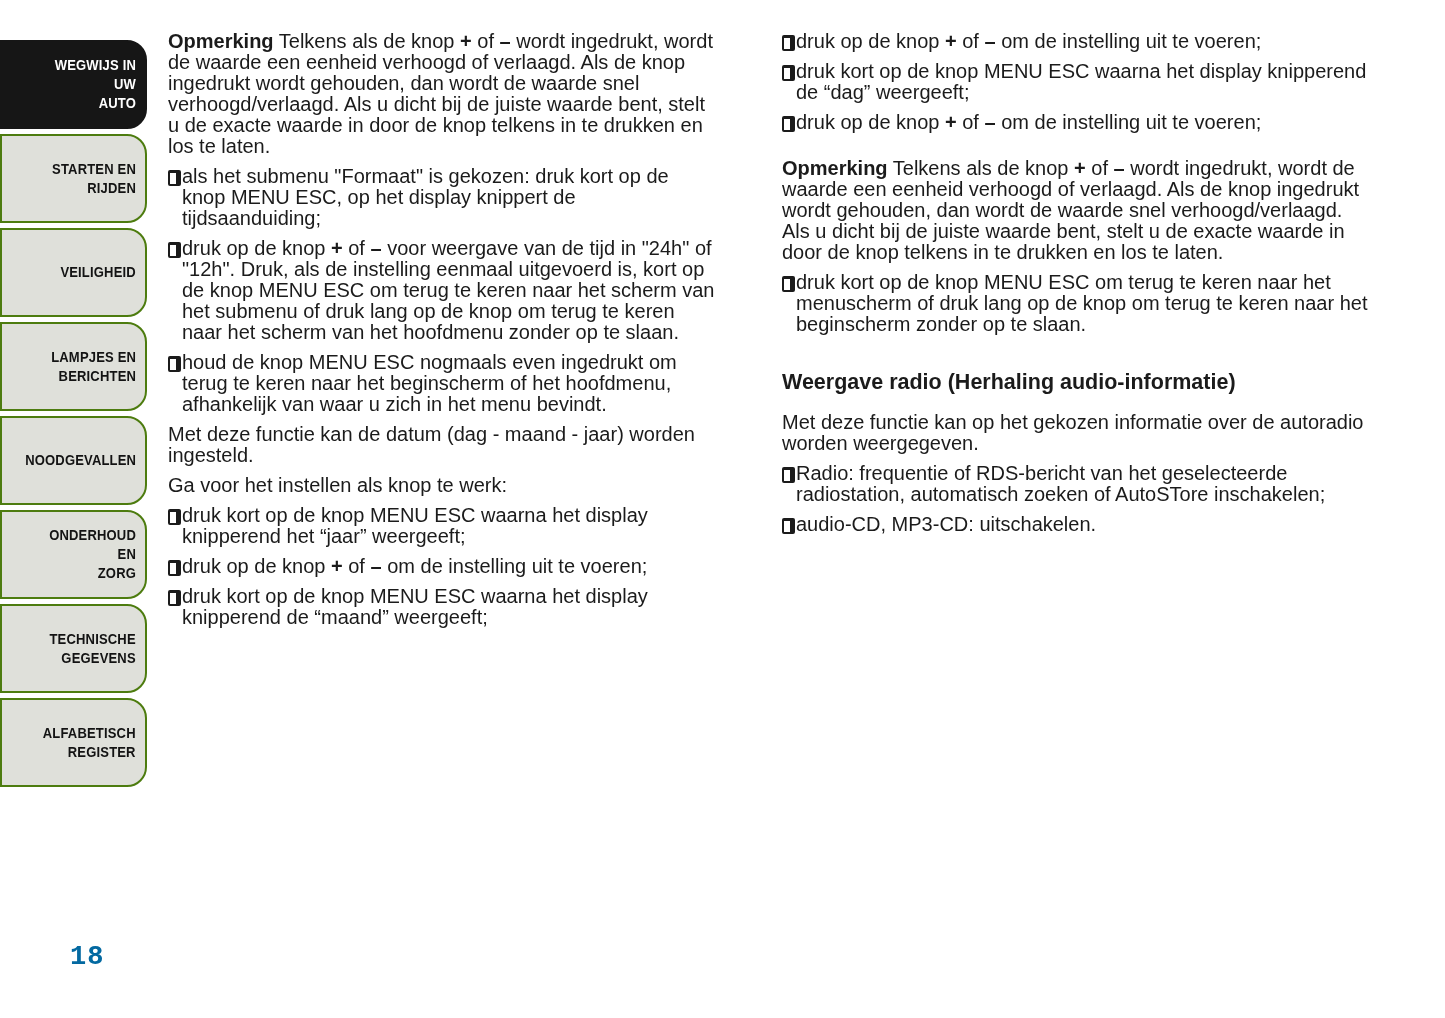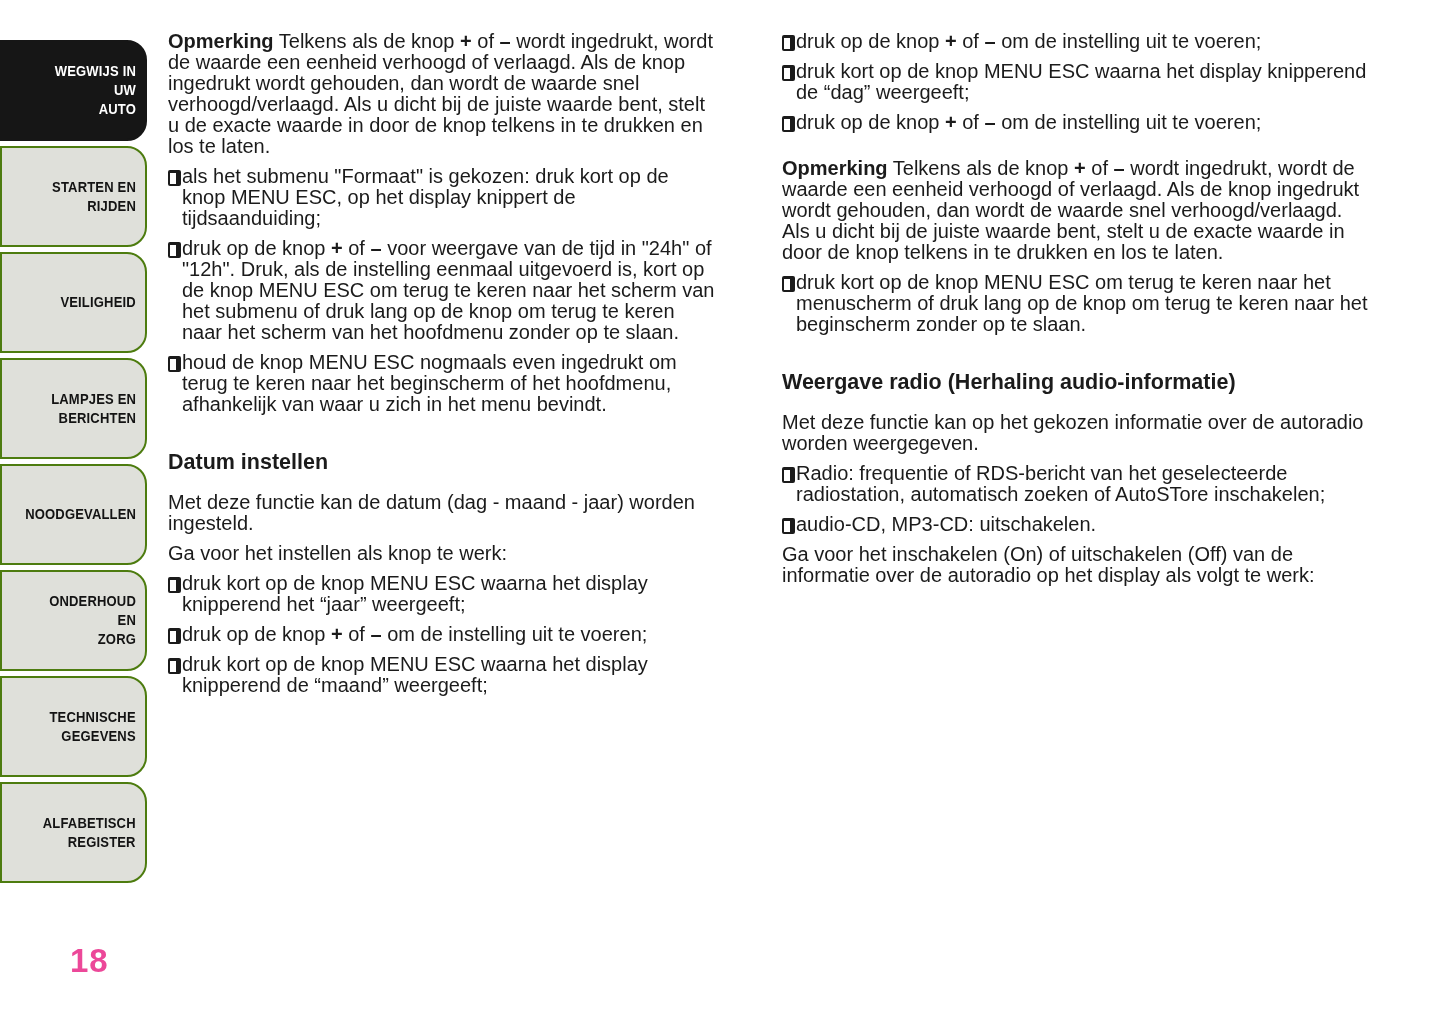--- a/index.html
+++ b/index.html
@@ -16,21 +16,21 @@
   .sidebar {
     position: absolute;
     left: 0;
     top: 40px;
     width: 147px;
     display: flex;
     flex-direction: column;
     gap: 5px;
   }
   .tab {
-    height: 101px;
+    height: 89px;
     background: #dfe0da;
     border: 2px solid #4d7c0f;
     border-radius: 0 20px 20px 0;
     display: flex;
     align-items: center;
     justify-content: flex-end;
     padding-right: 9px;
     cursor: pointer;
     padding-left: 15px;
   }
@@ -49,24 +49,25 @@
     transform-origin: 100% 50%;
     color: #131313;
     letter-spacing: 0.2px;
   }
   .tab.active .tab-label { color: #ffffff; }
 
   .page-number {
     position: absolute;
     left: 70px;
     top: 942px;
-    font-size: 33px;
+    font-size: 27px;
     font-weight: bold;
     letter-spacing: 1px;
-    color: #ec4899;
+    color: #0369a1;
+    font-family: Liberation Mono, monospace;
   }
 
   
   .content {
     position: absolute;
     left: 168px;
     top: 31px;
     display: flex;
     gap: 66px;
   }
@@ -152,21 +153,20 @@
         <span class="bullet-text">als het submenu "Formaat" is gekozen: druk kort op de knop MENU ESC, op het display knippert de tijdsaanduiding;</span>
       </div>
       <div class="bullet">
         <span class="checkbox"></span>
         <span class="bullet-text">druk op de knop <b>+</b> of <b>–</b> voor weergave van de tijd in "24h" of "12h". Druk, als de instelling eenmaal uitgevoerd is, kort op de knop MENU ESC om terug te keren naar het scherm van het submenu of druk lang op de knop om terug te keren naar het scherm van het hoofdmenu zonder op te slaan.</span>
       </div>
       <div class="bullet">
         <span class="checkbox"></span>
         <span class="bullet-text">houd de knop MENU ESC nogmaals even ingedrukt om terug te keren naar het beginscherm of het hoofdmenu, afhankelijk van waar u zich in het menu bevindt.</span>
       </div>
-      <h2 class="heading">Datum instellen</h2>
       <p class="para"><span>Met deze functie kan de datum (dag - maand - jaar) worden ingesteld.</span></p>
       <p class="para"><span>Ga voor het instellen als knop te werk:</span></p>
       <div class="bullet">
         <span class="checkbox"></span>
         <span class="bullet-text">druk kort op de knop MENU ESC waarna het display knipperend het “jaar” weergeeft;</span>
       </div>
       <div class="bullet">
         <span class="checkbox"></span>
         <span class="bullet-text">druk op de knop <b>+</b> of <b>–</b> om de instelling uit te voeren;</span>
       </div>
@@ -196,15 +196,14 @@
       <h2 class="heading">Weergave radio (Herhaling audio-informatie)</h2>
       <p class="para"><span>Met deze functie kan op het gekozen informatie over de autoradio worden weergegeven.</span></p>
       <div class="bullet">
         <span class="checkbox"></span>
         <span class="bullet-text">Radio: frequentie of RDS-bericht van het geselecteerde radiostation, automatisch zoeken of AutoSTore inschakelen;</span>
       </div>
       <div class="bullet">
         <span class="checkbox"></span>
         <span class="bullet-text">audio-CD, MP3-CD: uitschakelen.</span>
       </div>
-      <p class="para"><span>Ga voor het inschakelen (On) of uitschakelen (Off) van de informatie over de autoradio op het display als volgt te werk:</span></p>
     </section>
 </main>
 
 </body></html>

